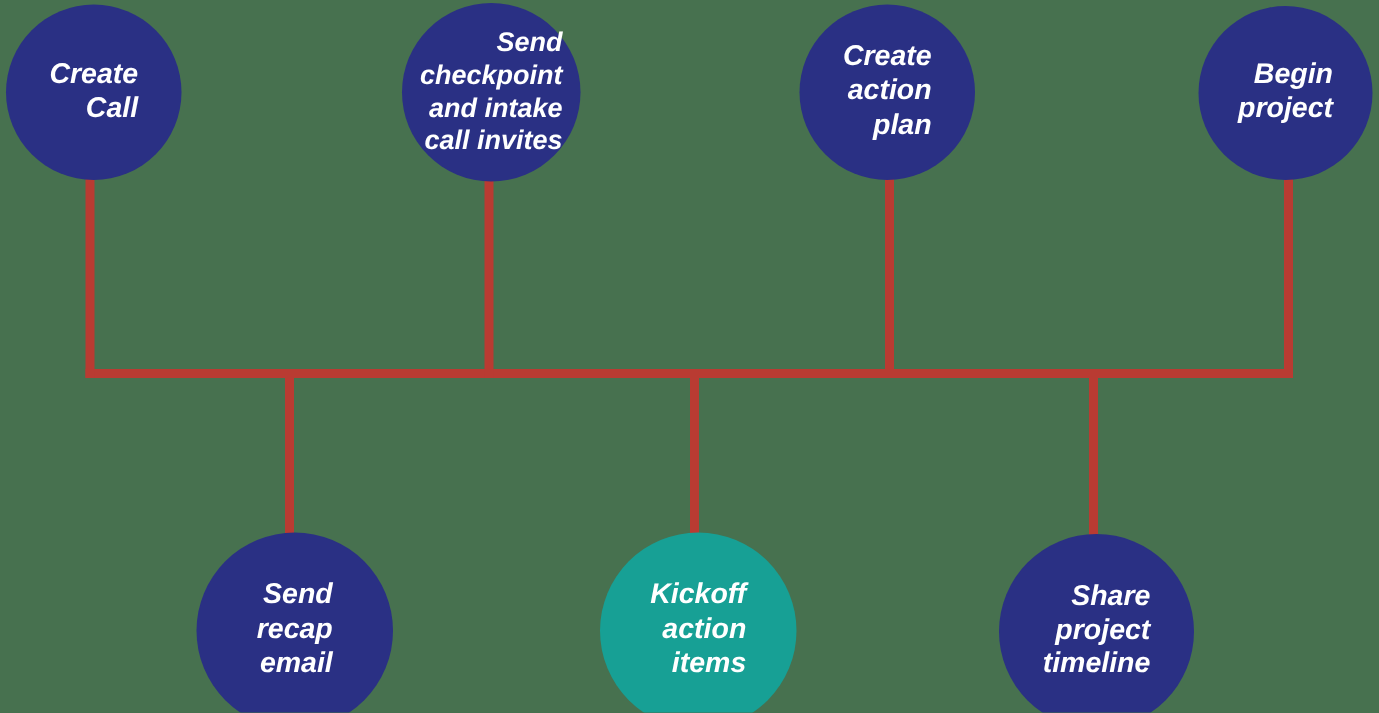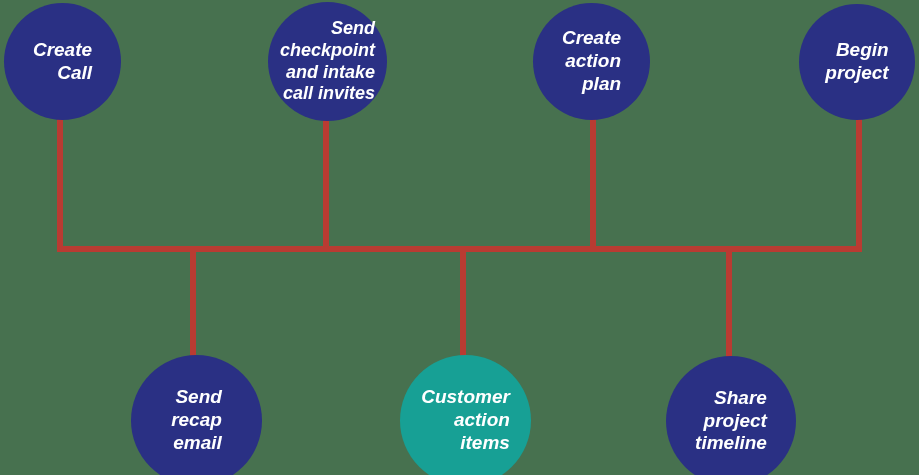--- a/index.html
+++ b/index.html
@@ -92,21 +92,21 @@
   <div class="node n4">
     <span>Begin
 project</span>
   </div>
   <div class="node n5">
     <span>Send
 recap
 email</span>
   </div>
   <div class="node n6 accent">
-    <span>Customer
+    <span>Kickoff
 action
 items</span>
   </div>
   <div class="node n7">
     <span>Share
 project
 timeline</span>
   </div>
 
 </div>

